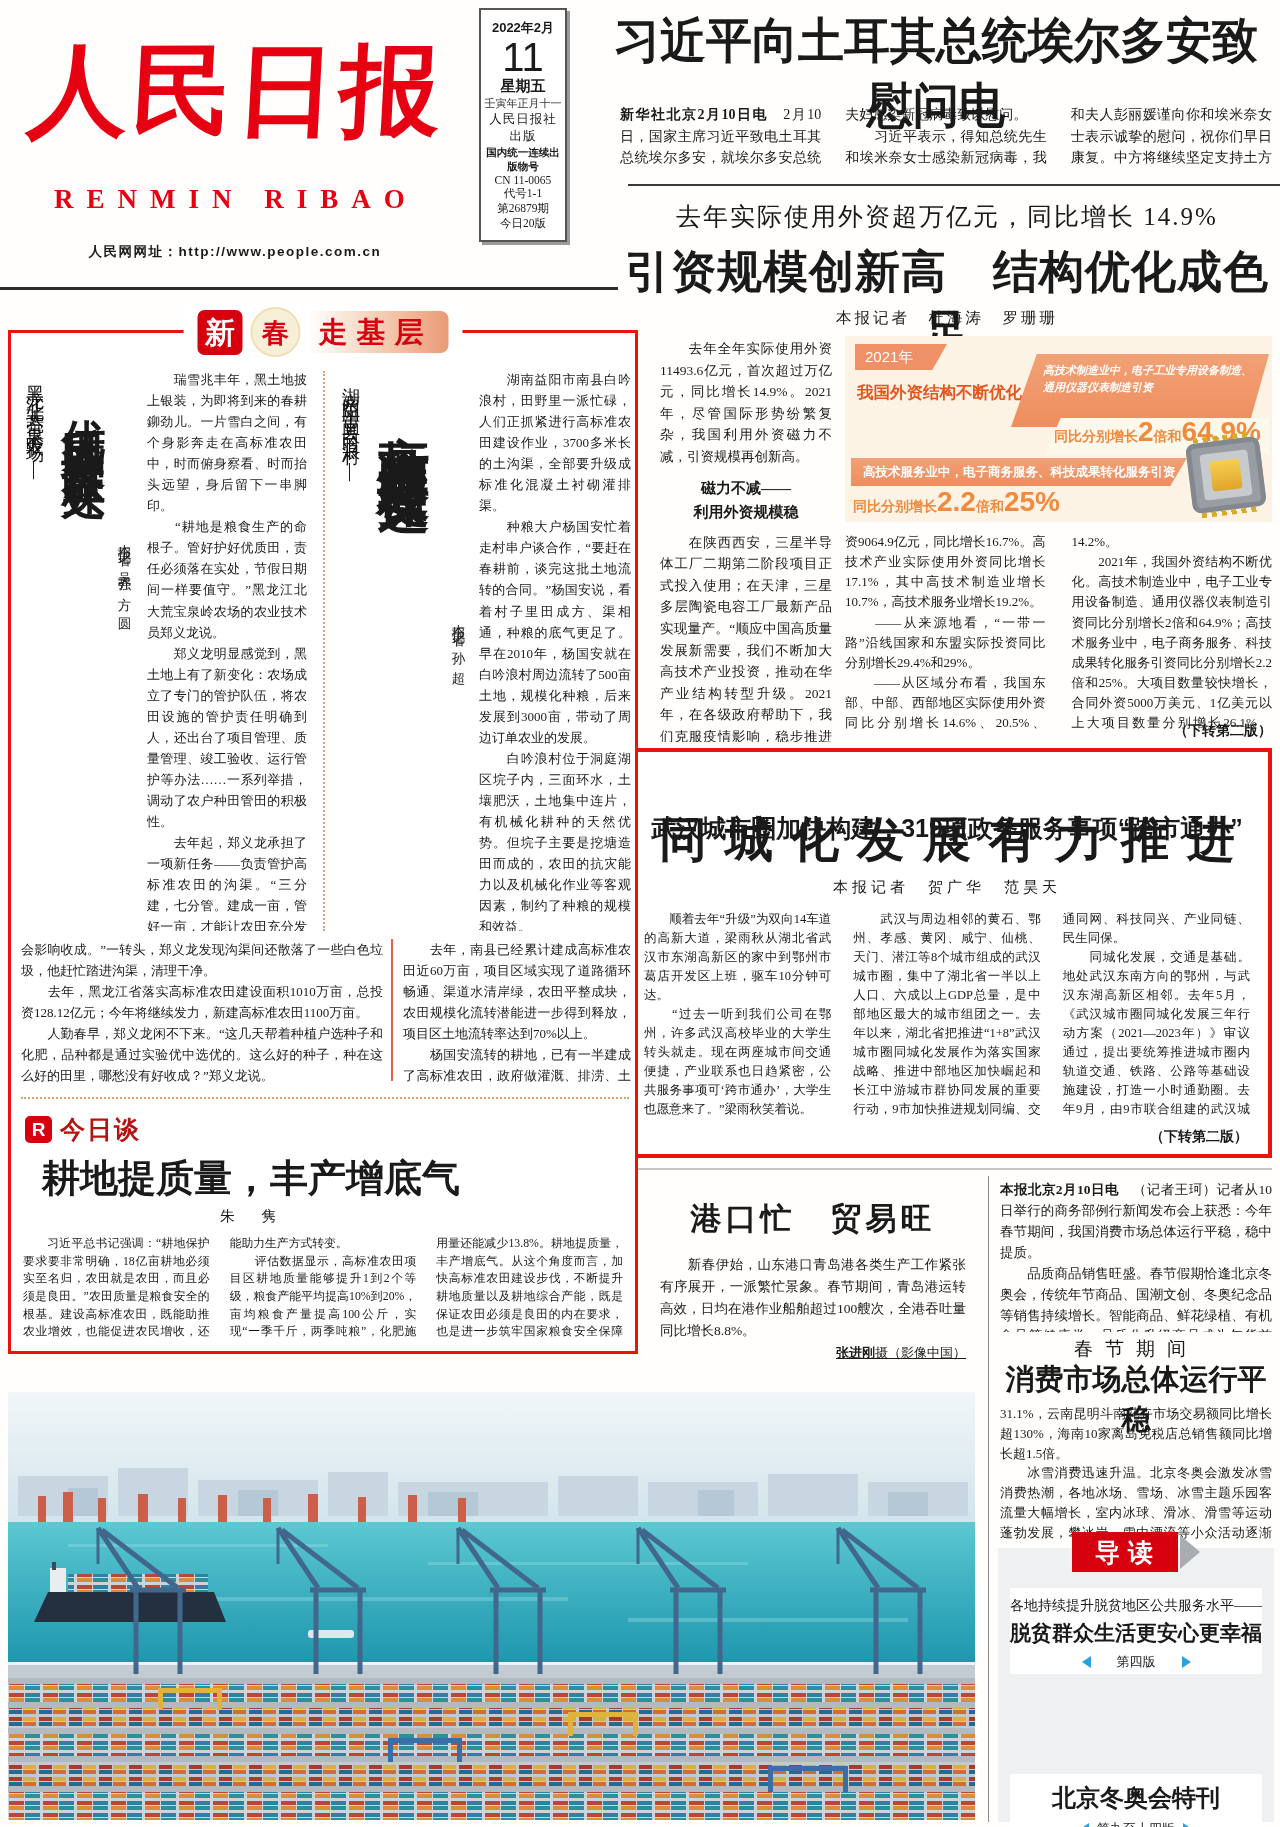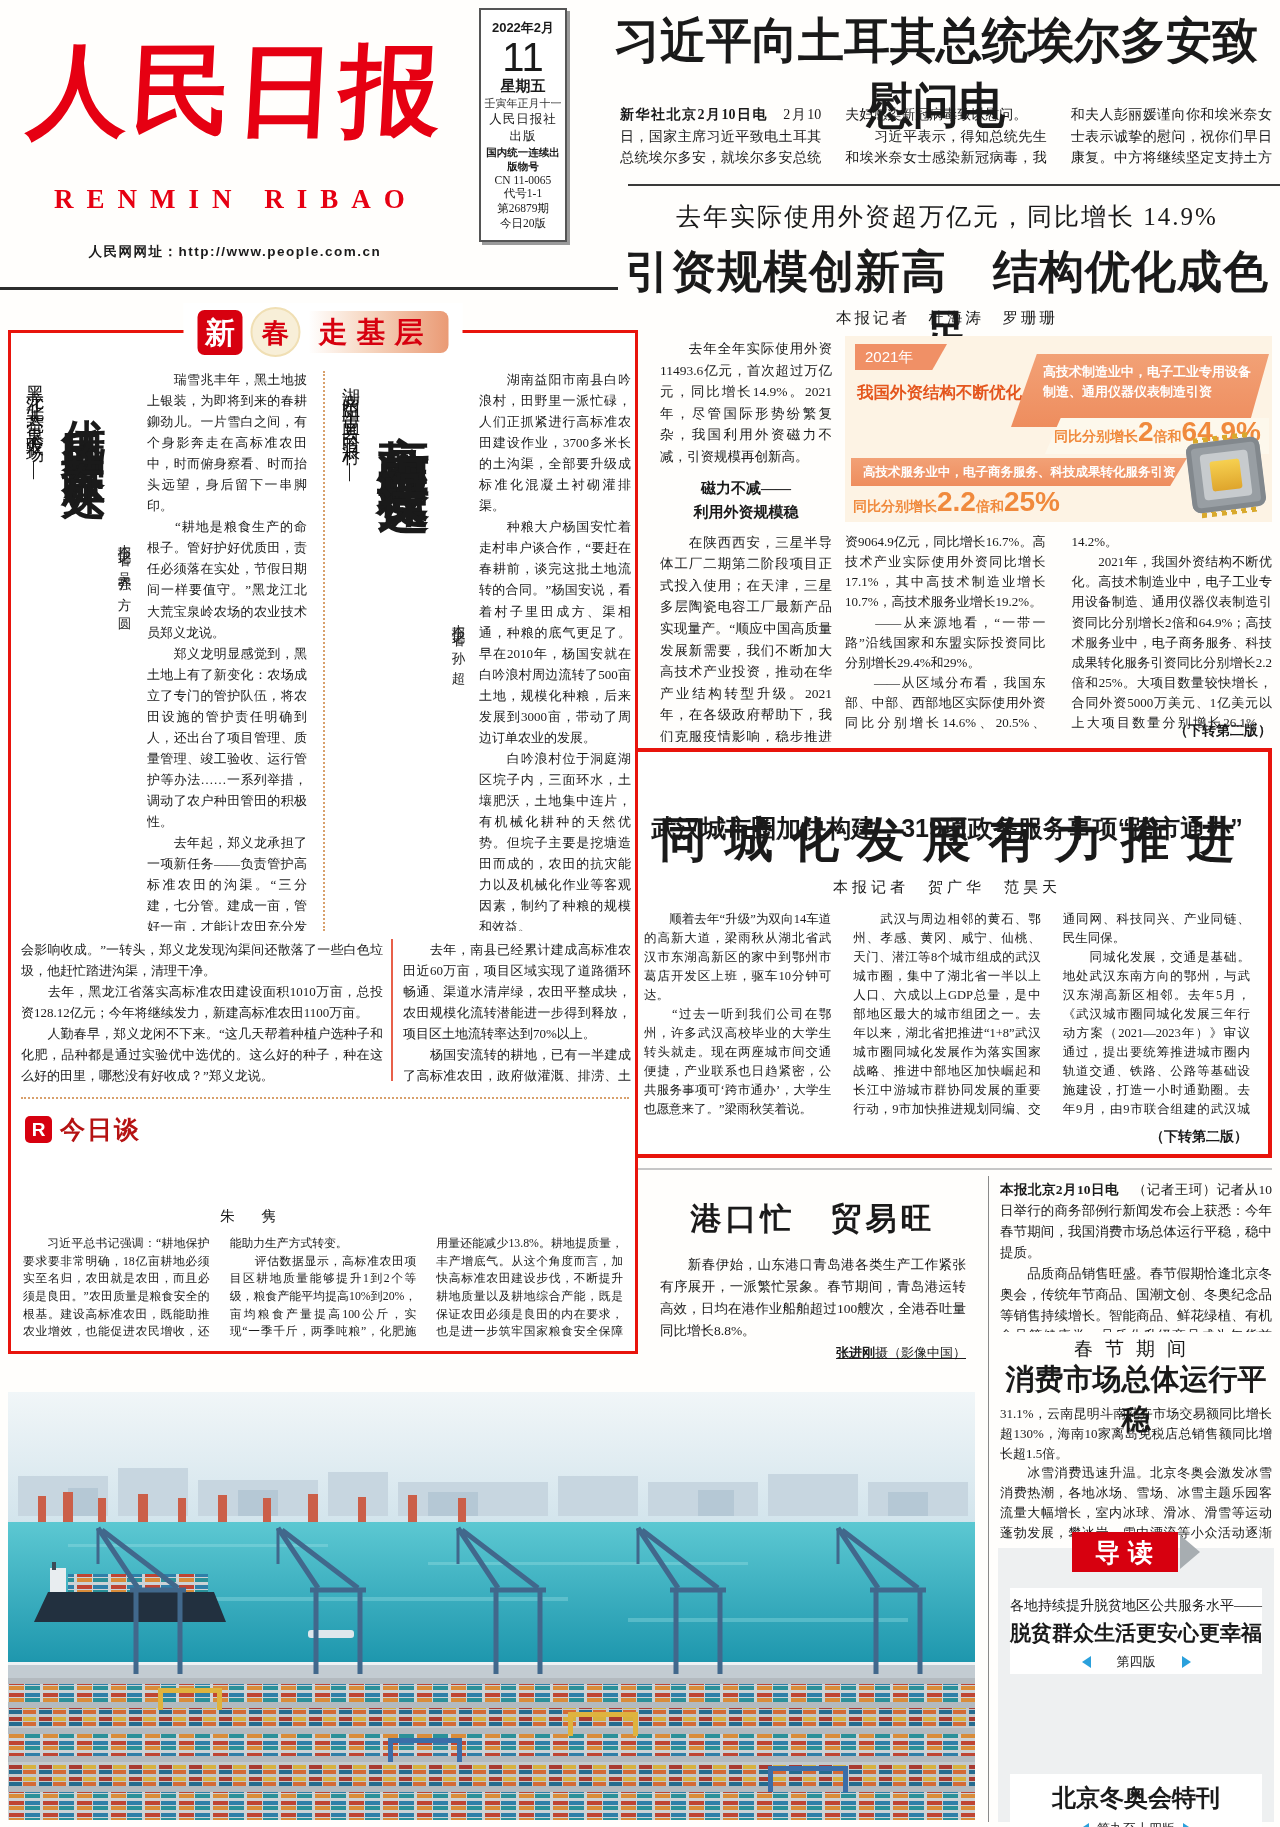--- a/index.html
+++ b/index.html
@@ -29,21 +29,21 @@
   
   #fdi-kicker{left:622px;top:200px;width:650px;font-size:25px;letter-spacing:2px;}
   #fdi-headline{left:622px;top:242px;width:650px;font-size:45px;font-weight:900;letter-spacing:1px;}
   #fdi-byline{left:622px;top:308px;width:650px;font-size:15.5px;letter-spacing:3px;}
   #fdi-col1{left:660px;top:338px;width:172px;height:404px;display:flex;flex-direction:column;font-size:13.5px;line-height:1.6;}
   #fdi-col1 .sh{text-align:center;font-weight:700;font-size:15px;margin:8px 0;white-space:pre-line;}
   #fdi-col1 .p2{flex:1;}
   #info{left:845px;top:336px;width:427px;height:186px;background:#fdf3e4;}
   #info-badge{left:10px;top:8px;width:92px;height:26px;background:#f09066;clip-path:polygon(0 0,100% 0,84% 100%,0 100%);color:#fff;font-weight:400;font-size:15px;line-height:26px;padding-left:10px;box-sizing:border-box;}
   #info-label{left:12px;top:46px;width:190px;color:#e4561e;font-weight:700;font-size:16.5px;}
-  #info-bar1{left:166px;top:18px;width:258px;height:73px;background:linear-gradient(#f2a176,#ee8d5e);clip-path:polygon(10% 0,100% 0,92% 100%,0 100%);color:#fff;font-weight:700;font-size:13px;line-height:1.5;padding:8px 14px 0 32px;box-sizing:border-box;}
+  #info-bar1{left:166px;top:18px;width:258px;height:73px;background:linear-gradient(#f2a176,#ee8d5e);clip-path:polygon(10% 0,100% 0,92% 100%,0 100%);color:#fff;font-weight:700;font-size:11px;line-height:1.5;padding:8px 14px 0 32px;box-sizing:border-box;font-style:italic;}
   #info-stat1{left:200px;top:82px;width:224px;height:36px;background:#fdf8ec;clip-path:polygon(7% 0,100% 0,100% 100%,0 100%);color:#f08a3d;text-align:right;padding-right:8px;box-sizing:border-box;}
   #info-bar2{left:6px;top:122px;width:336px;height:28px;background:linear-gradient(#f2a176,#ee8d5e);clip-path:polygon(0 0,100% 0,95% 100%,0 100%);color:#fff;font-weight:700;font-size:12.5px;line-height:28px;padding-left:12px;box-sizing:border-box;}
   #info-stat2{left:8px;top:152px;width:240px;height:32px;color:#f08a3d;}
   .statline .sp{font-size:14px;font-weight:700;}
   .statline .sb{font-size:28px;font-weight:900;line-height:1;}
   #chip{left:344px;top:104px;width:74px;height:70px;background:#989ea3;border-radius:9px;transform:rotate(-7deg);box-shadow:inset 0 0 0 5px #82888d;}
   #chip .core{position:absolute;left:13px;top:12px;right:13px;bottom:12px;background:#c7cbce;border-radius:4px;}
   #chip .gold{position:absolute;left:22px;top:20px;right:22px;bottom:20px;background:linear-gradient(#f6d050,#dfa52c);border-radius:3px;}
   #chip .pins-t,#chip .pins-b{position:absolute;left:8px;right:8px;height:5px;background:repeating-linear-gradient(90deg,#d9a92c 0 5px,transparent 5px 10px);}
   #chip .pins-t{top:-5px;} #chip .pins-b{bottom:-5px;}
@@ -212,20 +212,21 @@
     <div id="red-v" class="abs"></div>
     <div class="abs song flow nbody" style="left:392px;top:606px;width:228px;height:146px;">　　去年，南县已经累计建成高标准农田近60万亩，项目区域实现了道路循环畅通、渠道水清岸绿，农田平整成块，农田规模化流转潜能进一步得到释放，项目区土地流转率达到70%以上。
 　　杨国安流转的耕地，已有一半建成了高标准农田，政府做灌溉、排涝、土地平整和土壤改良等基础性工作，杨国安则专心培育优质高产水稻。因为土质改善、灌溉良好、水旱灾害少，优质稻价格上去了，而种粮成本则比非高标准农田低。“高标准农田建设项目帮我们打好了基础，我们可以放心扩大规模。”杨国安笑着说。</div>
 
     <div id="dot-h" class="abs"></div>
 
     <div id="jrt-row" class="abs">
       <span class="rbox hei">R</span>
       <span class="jt hei">今日谈</span>
     </div>
+    <div id="jrt-title" class="abs hei c">耕地提质量，丰产增底气</div>
     <div id="jrt-author" class="abs song c">朱　隽</div>
     <div id="jrt-body" class="abs song flow">　　习近平总书记强调：“耕地保护要求要非常明确，18亿亩耕地必须实至名归，农田就是农田，而且必须是良田。”农田质量是粮食安全的根基。建设高标准农田，既能助推农业增效，也能促进农民增收，还能助力生产方式转变。
 　　评估数据显示，高标准农田项目区耕地质量能够提升1到2个等级，粮食产能平均提高10%到20%，亩均粮食产量提高100公斤，实现“一季千斤，两季吨粮”，化肥施用量还能减少13.8%。耕地提质量，丰产增底气。从这个角度而言，加快高标准农田建设步伐，不断提升耕地质量以及耕地综合产能，既是保证农田必须是良田的内在要求，也是进一步筑牢国家粮食安全保障基础的题中之义。
 　　过去一些土渠跑冒滴漏，现在田间铺设自动喷头，浇灌省水又省心；以往田边多是泥土路，进出不便，如今道路升级，农机能直接开进田间；曾经春怕旱、秋怕涝，而今旱能浇、涝能排，“望天田”成了“高产田”……随着高标准农田建设稳步推进，越来越多的种粮农民尝到了耕地质量提升带来的甜头。
 　　三分建、七分管。高标准农田，建好更要管好。坚持数量和质量并重、建设和管理并重，结合各地实际，不断探索行之有效的管护机制，就一定能夯实粮食生产的土地根基，为端牢“中国饭碗”提供坚实支撑。</div>
   </div>
 
   <div id="port-title" class="abs hei c">港口忙　贸易旺</div>
   <div id="port-body" class="abs song flow">　　新春伊始，山东港口青岛港各类生产工作紧张有序展开，一派繁忙景象。春节期间，青岛港运转高效，日均在港作业船舶超过100艘次，全港吞吐量同比增长8.8%。
 　　图为日前，散粮货轮在青岛港全自动化码头进行装卸作业。</div>

